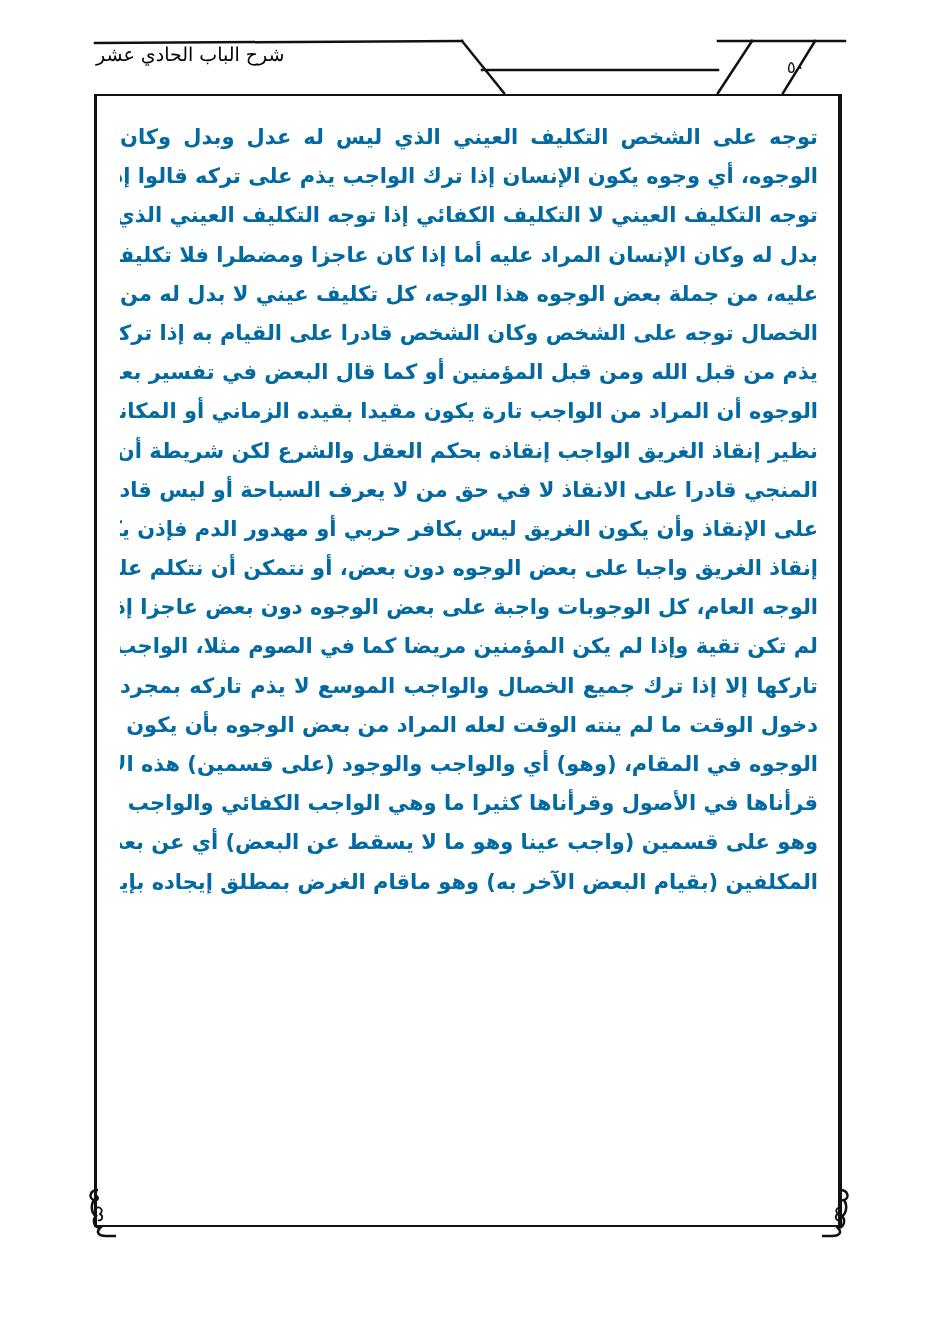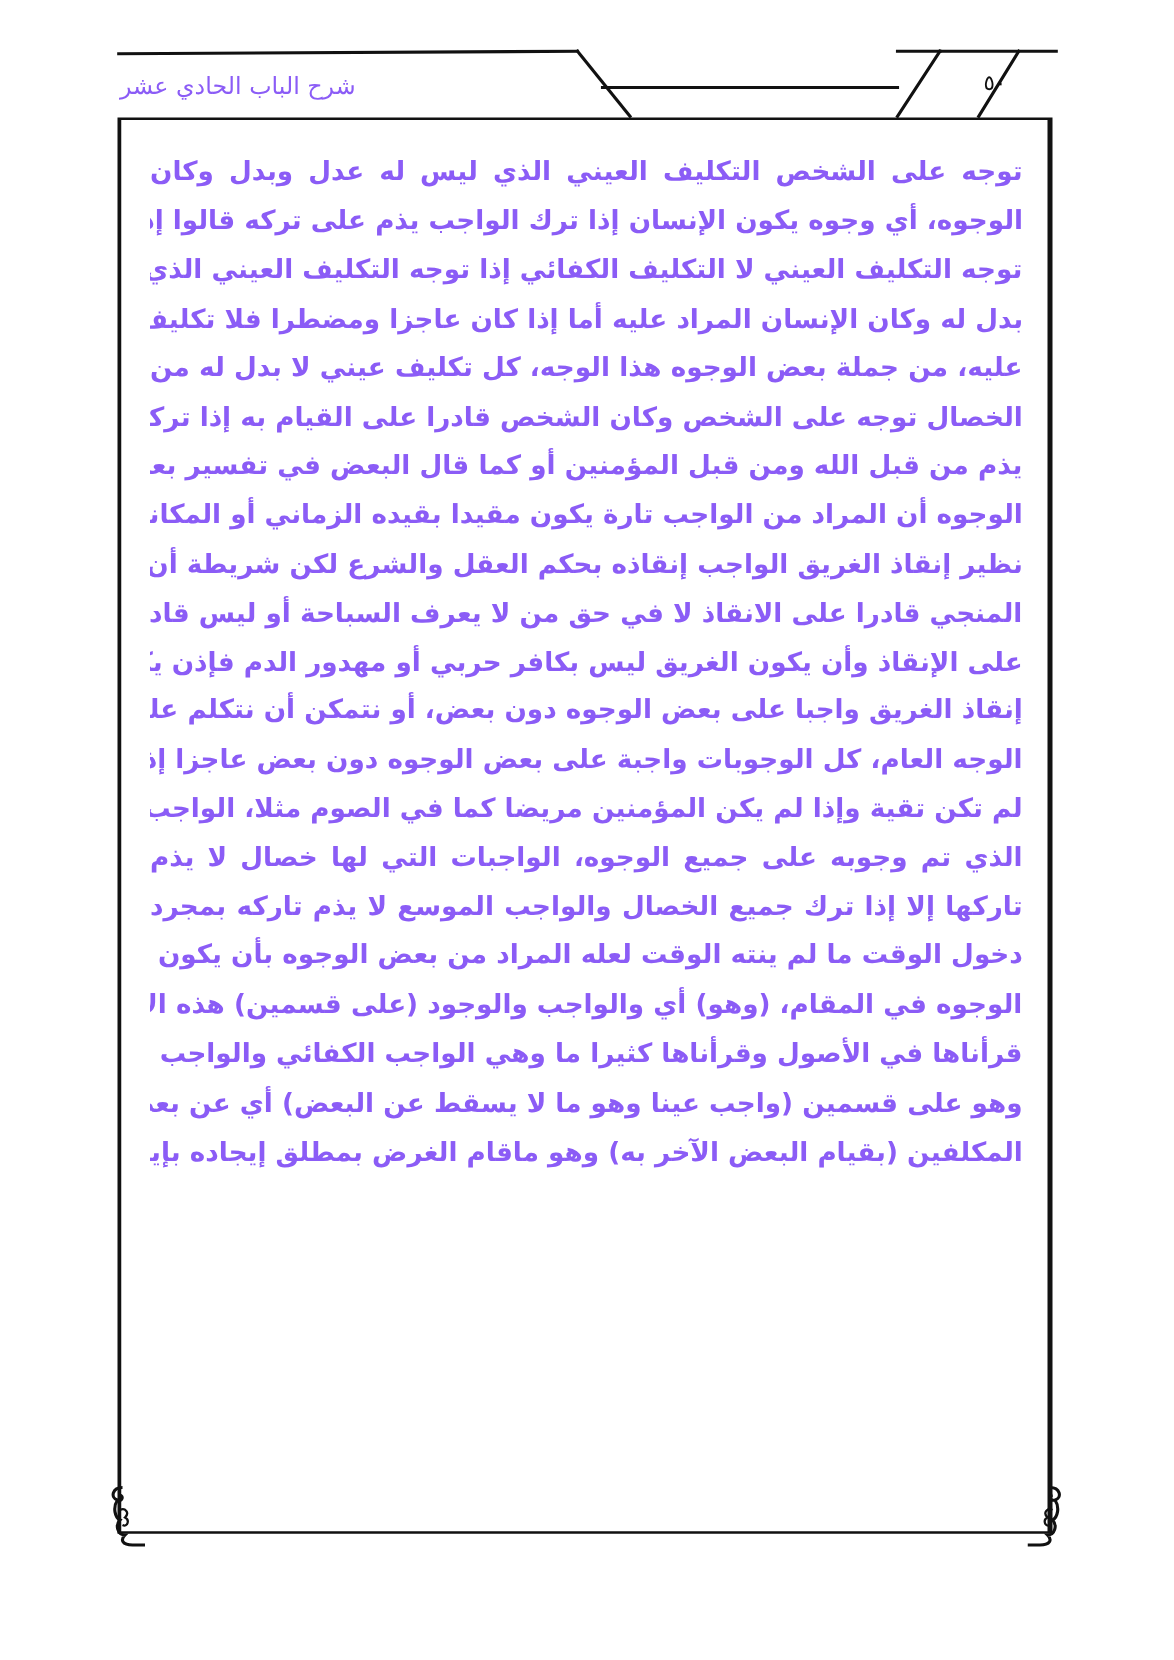--- a/index.html
+++ b/index.html
@@ -18,29 +18,29 @@
     .header-svg {
       position: absolute;
       left: 0;
       top: 0;
       width: 939px;
       height: 100px;
     }
     .running-title {
       position: absolute;
       left: 96px;
-      top: 52px;
+      top: 37px;
       width: 210px;
       height: 34px;
       font-family: "DejaVu Serif", serif;
       font-size: 19px;
       line-height: 34px;
       direction: rtl;
       text-align: left;
-      color: #8b5cf6;
+      color: #000000;
       white-space: nowrap;
     }
     .page-number {
       position: absolute;
       left: 745px;
       top: 52px;
       width: 60px;
       height: 30px;
       font-family: "DejaVu Sans", sans-serif;
       font-size: 17px;
@@ -63,21 +63,21 @@
     }
     .body-text {
       position: absolute;
       left: 120px;
       top: 118px;
       width: 698px;
       direction: rtl;
       font-family: "DejaVu Sans", sans-serif;
       font-size: 21px;
       font-weight: bold;
-      color: #8b5cf6;
+      color: #0369a1;
     }
     .line {
       height: 39.2px;
       line-height: 39.2px;
       text-align: justify;
       text-align-last: justify;
       white-space: nowrap;
       overflow: hidden;
     }
     .ornament {
@@ -129,20 +129,19 @@
   <div class="line">عليه، من جملة بعض الوجوه هذا الوجه، كل تكليف عيني لا بدل له من</div>
   <div class="line">الخصال توجه على الشخص وكان الشخص قادرا على القيام به إذا تركه</div>
   <div class="line">يذم من قبل الله ومن قبل المؤمنين أو كما قال البعض في تفسير بعض</div>
   <div class="line">الوجوه أن المراد من الواجب تارة يكون مقيدا بقيده الزماني أو المكاني</div>
   <div class="line">نظير إنقاذ الغريق الواجب إنقاذه بحكم العقل والشرع لكن شريطة أن يكون</div>
   <div class="line">المنجي قادرا على الانقاذ لا في حق من لا يعرف السباحة أو ليس قادرا</div>
   <div class="line">على الإنقاذ وأن يكون الغريق ليس بكافر حربي أو مهدور الدم فإذن يكون</div>
   <div class="line">إنقاذ الغريق واجبا على بعض الوجوه دون بعض، أو نتمكن أن نتكلم على</div>
   <div class="line">الوجه العام، كل الوجوبات واجبة على بعض الوجوه دون بعض عاجزا إذا</div>
   <div class="line">لم تكن تقية وإذا لم يكن المؤمنين مريضا كما في الصوم مثلا، الواجب</div>
-  <div class="line">الذي تم وجوبه على جميع الوجوه، الواجبات التي لها خصال لا يذم</div>
   <div class="line">تاركها إلا إذا ترك جميع الخصال والواجب الموسع لا يذم تاركه بمجرد</div>
   <div class="line">دخول الوقت ما لم ينته الوقت لعله المراد من بعض الوجوه بأن يكون تاركا</div>
   <div class="line">الوجوه في المقام، (وهو) أي والواجب والوجود (على قسمين) هذه الأمور</div>
   <div class="line">قرأناها في الأصول وقرأناها كثيرا ما وهي الواجب الكفائي والواجب العيني</div>
   <div class="line">وهو على قسمين (واجب عينا وهو ما لا يسقط عن البعض) أي عن بعض</div>
   <div class="line">المكلفين (بقيام البعض الآخر به) وهو ماقام الغرض بمطلق إيجاده بإيجاده</div>
 </div>
 
 </body></html>

